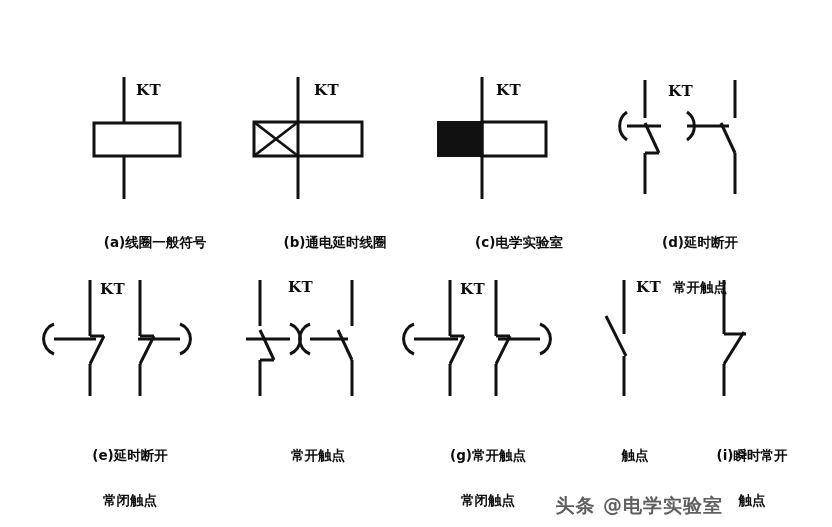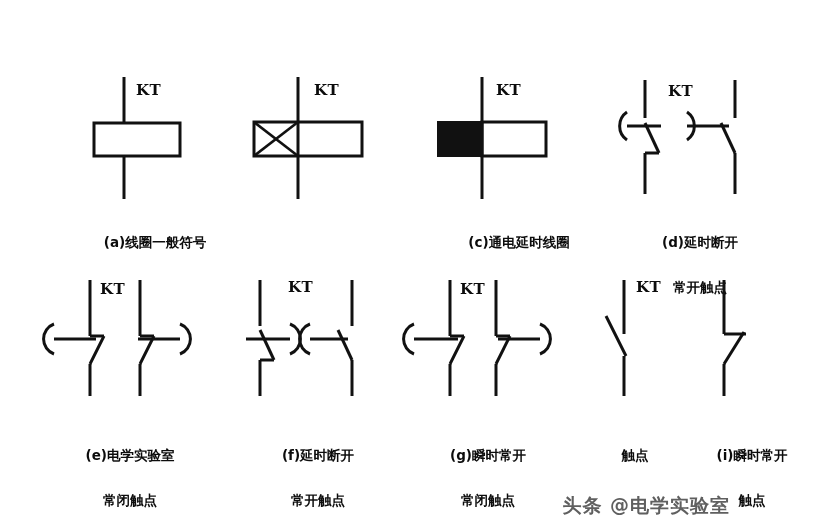--- a/index.html
+++ b/index.html
@@ -41,21 +41,21 @@
   .kt-label {
     position: absolute;
     font-family: "DejaVu Serif", "Liberation Serif", serif;
     font-weight: bold;
     font-size: 15px;
     color: #0c0c0c;
     letter-spacing: 0.5px;
   }
   .watermark {
     position: absolute;
-    right: 10px;
+    right: 17px;
     bottom: 8px;
     font-size: 19px;
     font-weight: bold;
     color: #4a4a4a;
     opacity: 0.88;
     letter-spacing: 1px;
     font-family: "DejaVu Sans", "Liberation Sans", sans-serif;
   }
   svg { display: block; overflow: visible; }
   .stroke {
@@ -94,33 +94,36 @@
     <svg width="160" height="125" viewBox="0 0 160 125">
       <line class="stroke" x1="50" y1="2" x2="50" y2="47"></line>
       <rect class="fill-white" x="6" y="47" width="108" height="34"></rect>
       <line class="stroke" x1="50" y1="47" x2="50" y2="81"></line>
       <line class="stroke-thin" x1="6" y1="47" x2="50" y2="81"></line>
       <line class="stroke-thin" x1="50" y1="47" x2="6" y2="81"></line>
       <line class="stroke" x1="50" y1="81" x2="50" y2="124"></line>
     </svg>
     <span class="kt-label" style="left:66px; top:6px;">KT</span>
   </div>
+  <div class="caption" style="left:220px; top:205px; width:230px;">
+    <span class="cap-line">(b)通电延时线圈</span>
+  </div>
 
   <div class="fig" style="left:432px; top:75px; width:160px; height:125px;">
     <svg width="160" height="125" viewBox="0 0 160 125">
       <line class="stroke" x1="50" y1="2" x2="50" y2="47"></line>
       <rect class="fill-black" x="6" y="47" width="44" height="34"></rect>
       <rect class="fill-white" x="50" y="47" width="64" height="34"></rect>
       <line class="stroke" x1="50" y1="47" x2="50" y2="81"></line>
       <line class="stroke" x1="50" y1="81" x2="50" y2="124"></line>
     </svg>
     <span class="kt-label" style="left:64px; top:6px;">KT</span>
   </div>
   <div class="caption" style="left:404px; top:205px; width:230px;">
-    <span class="cap-line">(c)通电延时线圈</span>
+    <span class="cap-line">(c)电学实验室</span>
   </div>
 
   <div class="fig" style="left:625px; top:78px; width:150px; height:118px;">
     <svg width="150" height="118" viewBox="0 0 150 118">
 
       <line class="stroke" x1="20" y1="2" x2="20" y2="40"></line>
       <line class="stroke" x1="20" y1="45" x2="34" y2="75"></line>
       <line class="stroke" x1="20" y1="75" x2="20" y2="116"></line>
       <line class="stroke" x1="34" y1="75" x2="20" y2="75"></line>
 
@@ -154,21 +157,21 @@
       <line class="stroke" x1="88" y1="2" x2="88" y2="58"></line>
       <line class="stroke" x1="88" y1="58" x2="102" y2="58"></line>
       <line class="stroke" x1="102" y1="58" x2="88" y2="86"></line>
       <line class="stroke" x1="88" y1="86" x2="88" y2="118"></line>
       <path class="stroke" d="M 128 46 A 16 16 0 0 1 128 76"></path>
       <line class="stroke" x1="86" y1="61" x2="128" y2="61"></line>
     </svg>
     <span class="kt-label" style="left:48px; top:2px;">KT</span>
   </div>
   <div class="caption" style="left:30px; top:418px; width:200px;">
-    <span class="cap-line">(e)电学实验室</span>
+    <span class="cap-line">(e)延时断开</span>
     <span class="cap-line">常闭触点</span>
   </div>
 
   <div class="fig" style="left:240px; top:278px; width:150px; height:120px;">
     <svg width="150" height="120" viewBox="0 0 150 120">
 
       <line class="stroke" x1="20" y1="2" x2="20" y2="48"></line>
       <line class="stroke" x1="20" y1="52" x2="34" y2="82"></line>
       <line class="stroke" x1="20" y1="82" x2="20" y2="118"></line>
       <line class="stroke" x1="34" y1="82" x2="20" y2="82"></line>
@@ -177,21 +180,20 @@
 
       <line class="stroke" x1="112" y1="2" x2="112" y2="48"></line>
       <line class="stroke" x1="98" y1="52" x2="112" y2="82"></line>
       <line class="stroke" x1="112" y1="82" x2="112" y2="118"></line>
       <path class="stroke" d="M 70 46 A 16 16 0 0 0 70 76"></path>
       <line class="stroke" x1="70" y1="61" x2="108" y2="61"></line>
     </svg>
     <span class="kt-label" style="left:48px; top:0px;">KT</span>
   </div>
   <div class="caption" style="left:218px; top:418px; width:200px;">
-    <span class="cap-line">(f)延时断开</span>
     <span class="cap-line">常开触点</span>
   </div>
 
   <div class="fig" style="left:408px; top:278px; width:155px; height:120px;">
     <svg width="155" height="120" viewBox="0 0 155 120">
 
       <line class="stroke" x1="42" y1="2" x2="42" y2="58"></line>
       <line class="stroke" x1="42" y1="58" x2="56" y2="58"></line>
       <line class="stroke" x1="56" y1="58" x2="42" y2="86"></line>
       <line class="stroke" x1="42" y1="86" x2="42" y2="118"></line>
@@ -201,21 +203,21 @@
       <line class="stroke" x1="88" y1="2" x2="88" y2="58"></line>
       <line class="stroke" x1="88" y1="58" x2="102" y2="58"></line>
       <line class="stroke" x1="102" y1="58" x2="88" y2="86"></line>
       <line class="stroke" x1="88" y1="86" x2="88" y2="118"></line>
       <path class="stroke" d="M 132 46 A 16 16 0 0 1 132 76"></path>
       <line class="stroke" x1="90" y1="61" x2="132" y2="61"></line>
     </svg>
     <span class="kt-label" style="left:52px; top:2px;">KT</span>
   </div>
   <div class="caption" style="left:388px; top:418px; width:200px;">
-    <span class="cap-line">(g)瞬时常开</span>
+    <span class="cap-line">(g)常开触点</span>
     <span class="cap-line">常闭触点</span>
   </div>
 
   <div class="fig" style="left:592px; top:278px; width:90px; height:120px;">
     <svg width="90" height="120" viewBox="0 0 90 120">
       <line class="stroke" x1="32" y1="2" x2="32" y2="56"></line>
       <line class="stroke" x1="14" y1="38" x2="34" y2="78"></line>
       <line class="stroke" x1="32" y1="78" x2="32" y2="118"></line>
     </svg>
     <span class="kt-label" style="left:44px; top:0px;">KT</span>

